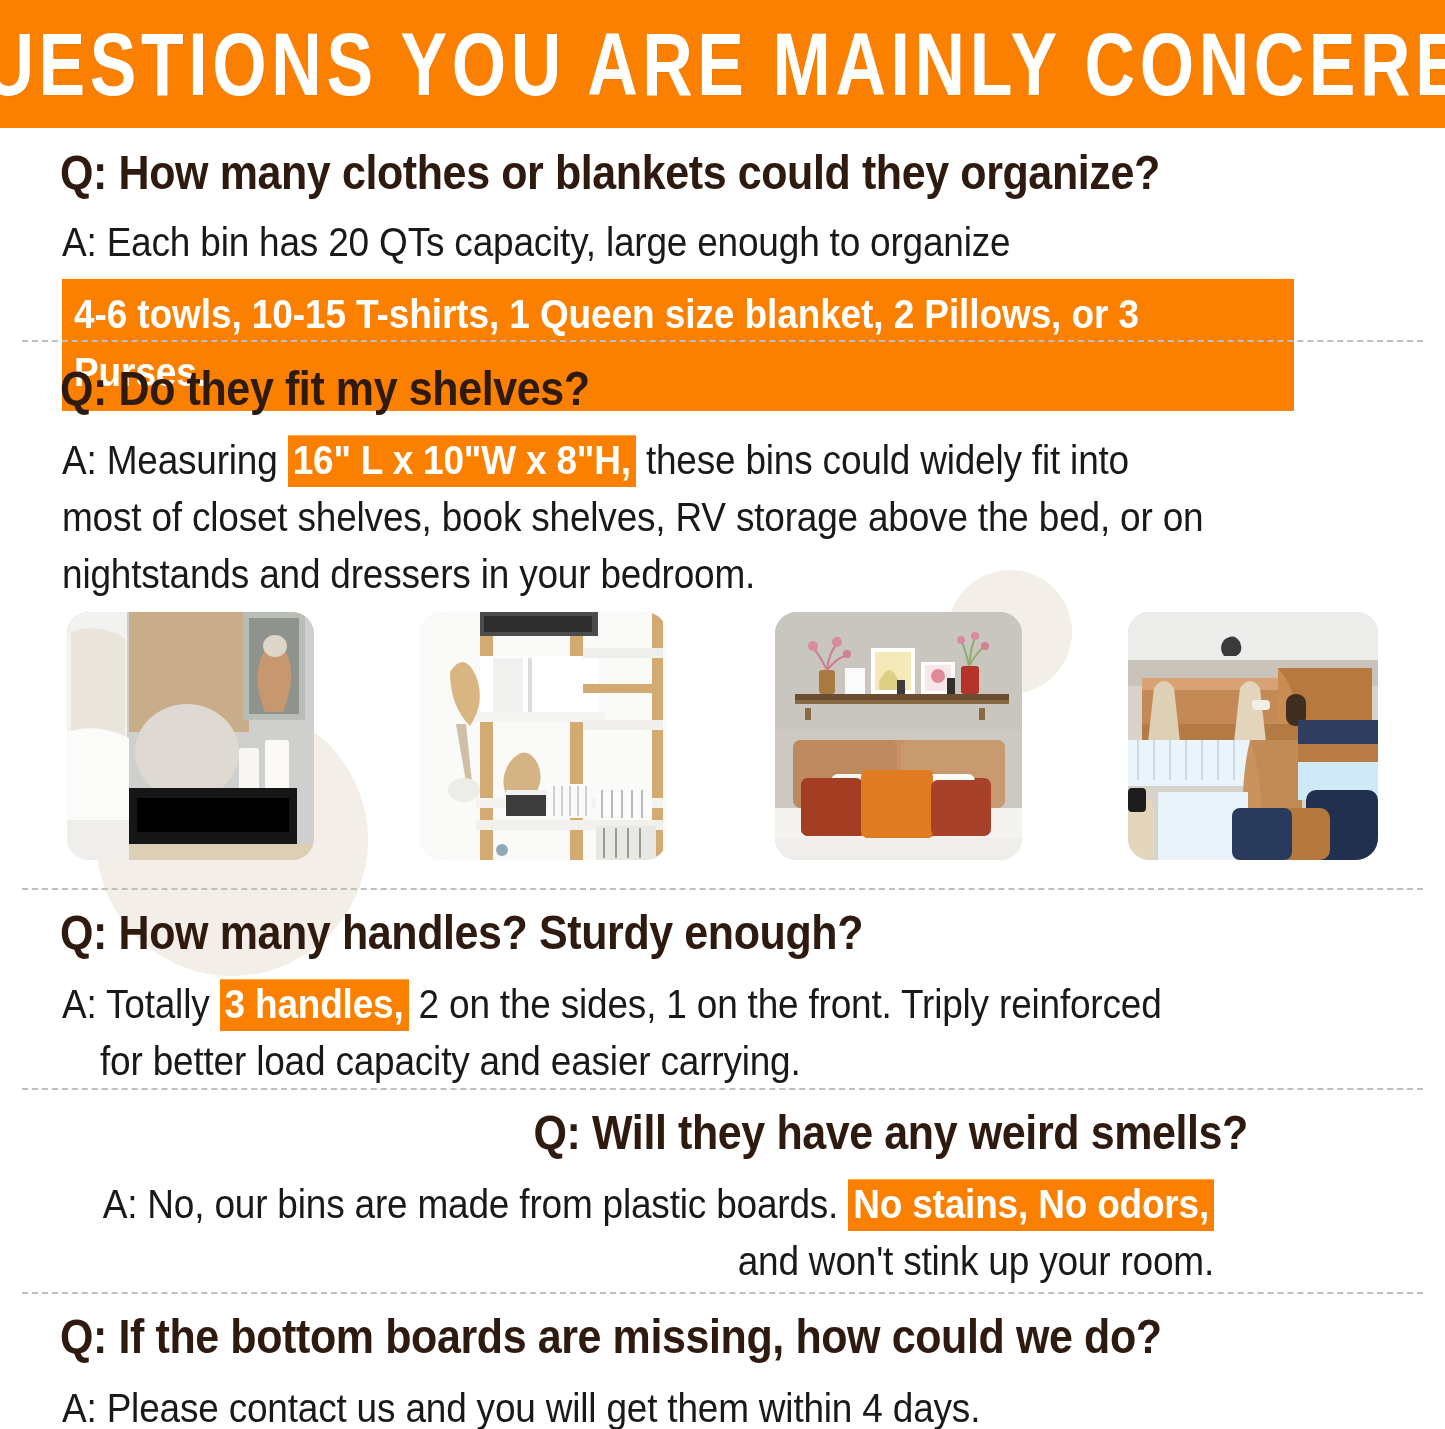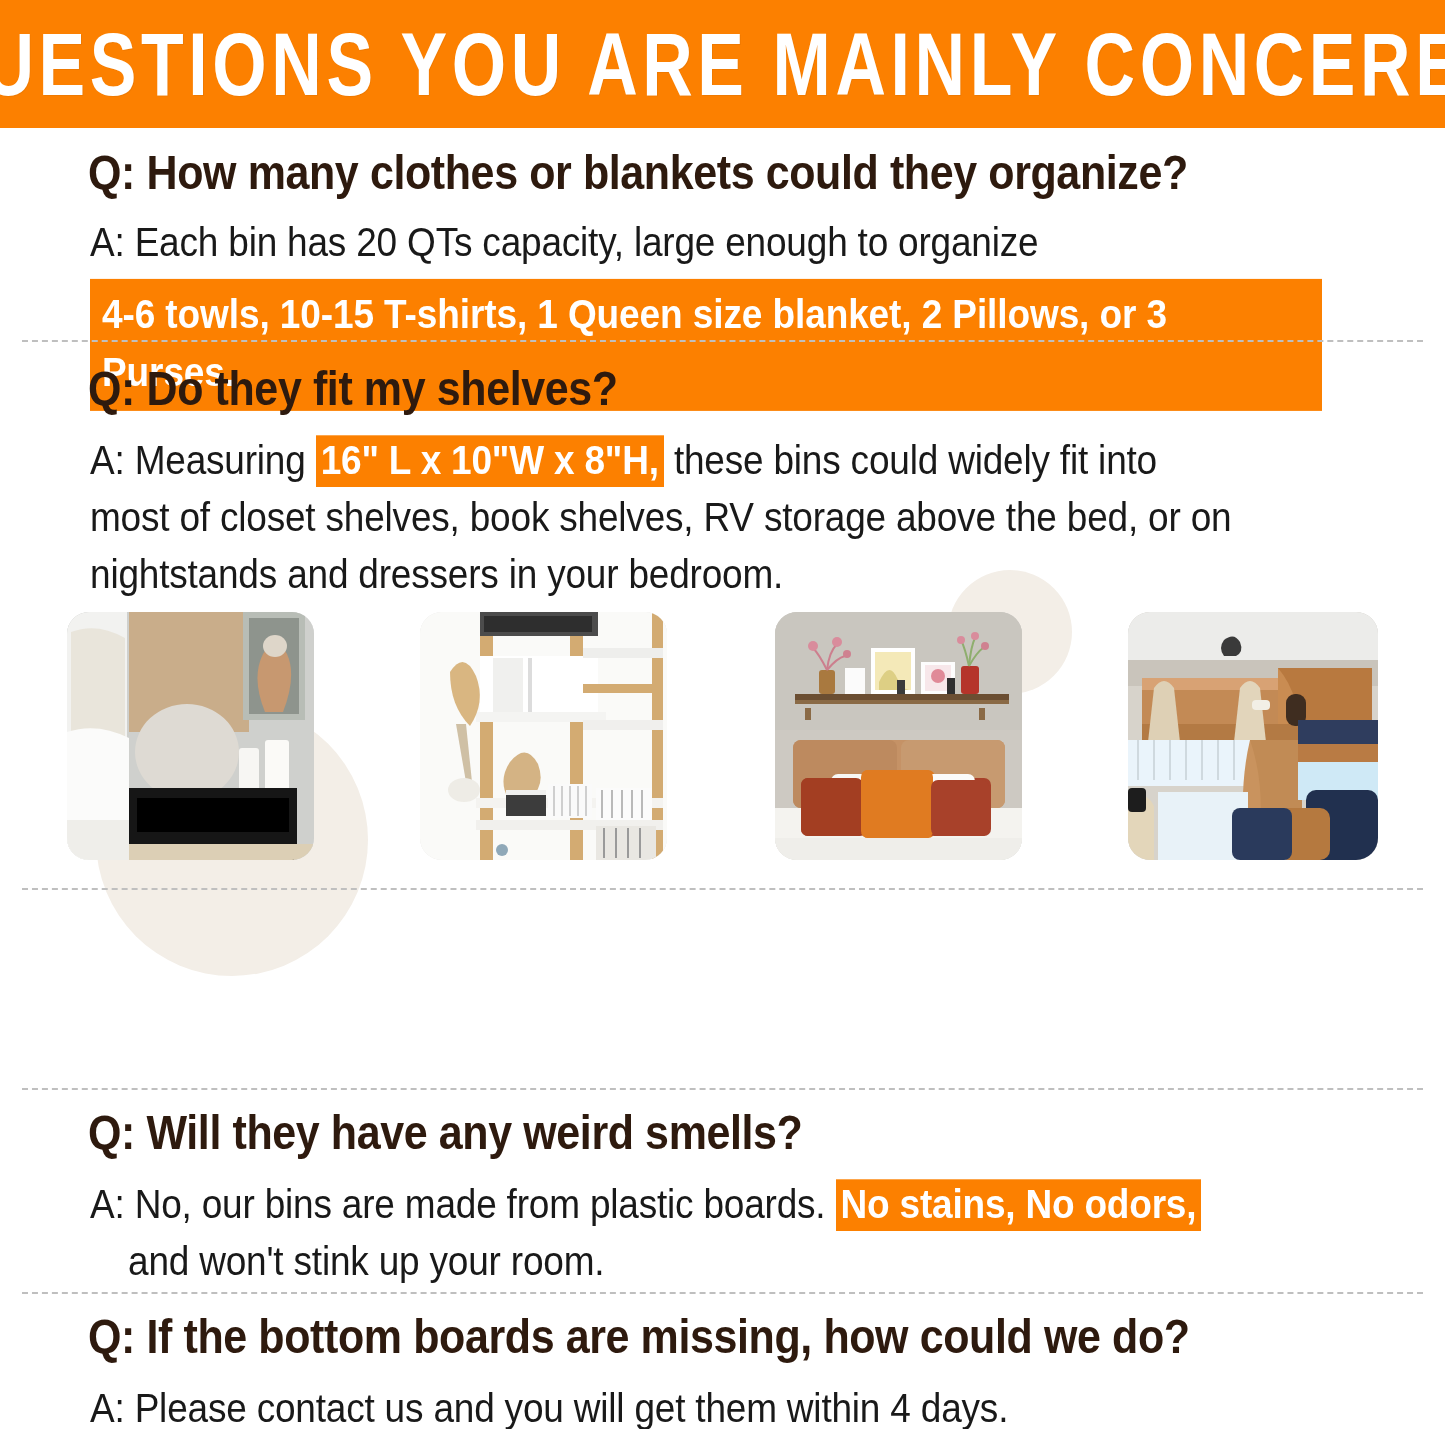--- a/index.html
+++ b/index.html
@@ -65,21 +65,20 @@
     border-top: 2px dashed #BFBFBF;
     z-index: 3;
   }
 
   
   .qa-block {
     position: absolute;
     left: 0;
     width: 1248px;
     z-index: 2;
-    margin-left: 28px;
   }
 
   .q-line {
     color: #2E1A0E;
     font-family: "Liberation Sans Narrow", "Liberation Sans", sans-serif;
     font-size: 43px;
     font-weight: bold;
     letter-spacing: -0.4px;
     line-height: 1.12;
     margin-left: 60px;
@@ -346,24 +345,30 @@
         <path d="M0 184 q18 -6 26 10 l0 54 l-26 0z" fill="#e3d6ba"></path>
         <rect x="0" y="176" width="18" height="24" rx="4" fill="#1d1d1d"></rect>
         <rect x="30" y="180" width="90" height="68" fill="#e8f2f8"></rect>
         <rect x="104" y="196" width="60" height="52" rx="8" fill="#2a3a5c"></rect>
       </svg>
     </div>
   </div>
 
   <div class="divider" style="top:888px;"></div>
 
+  <div class="qa-block" style="top:908px;">
+    <div class="q-line">Q: How many handles? Sturdy enough?</div>
+    <div class="a-body a-hang" style="margin-top:20px;">
+      <span>A: Totally </span><span class="hl">3 handles,</span><span> 2 on the sides, 1 on the front. Triply reinforced for better load capacity and easier carrying.</span>
+    </div>
+  </div>
 
   <div class="divider" style="top:1088px;"></div>
 
-  <div class="qa-block" style="top:1108px;">
+  <div class="qa-block" style="top:1108px;text-align:right;">
     <div class="q-line">Q: Will they have any weird smells?</div>
     <div class="a-body a-hang" style="margin-top:20px;">
       <span>A: No, our bins are made from plastic boards. </span><span class="hl">No stains, No odors,</span><span> and won't stink up your room.</span>
     </div>
   </div>
 
   <div class="divider" style="top:1292px;"></div>
 
   <div class="qa-block" style="top:1312px;">
     <div class="q-line">Q: If the bottom boards are missing, how could we do?</div>

